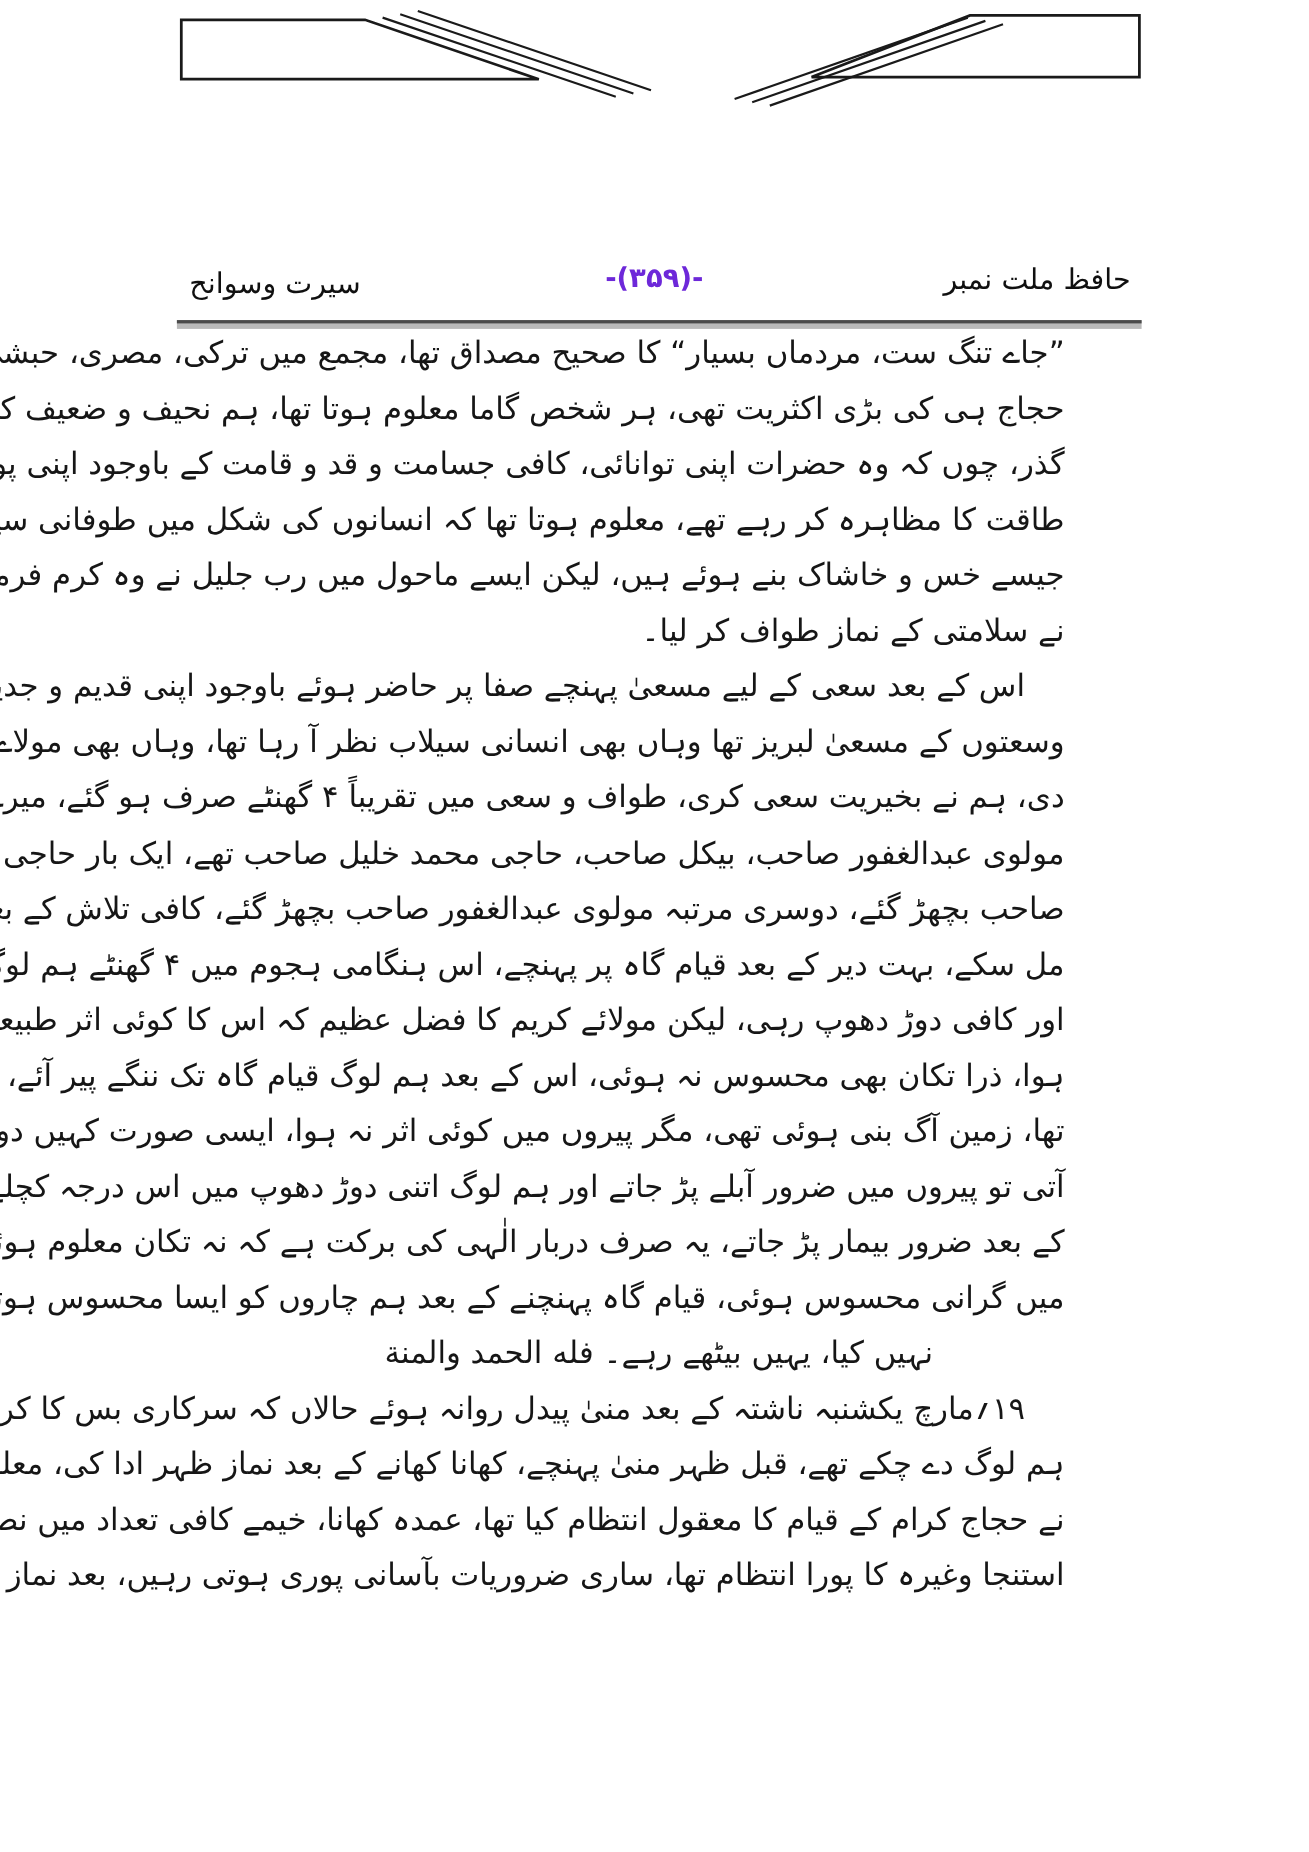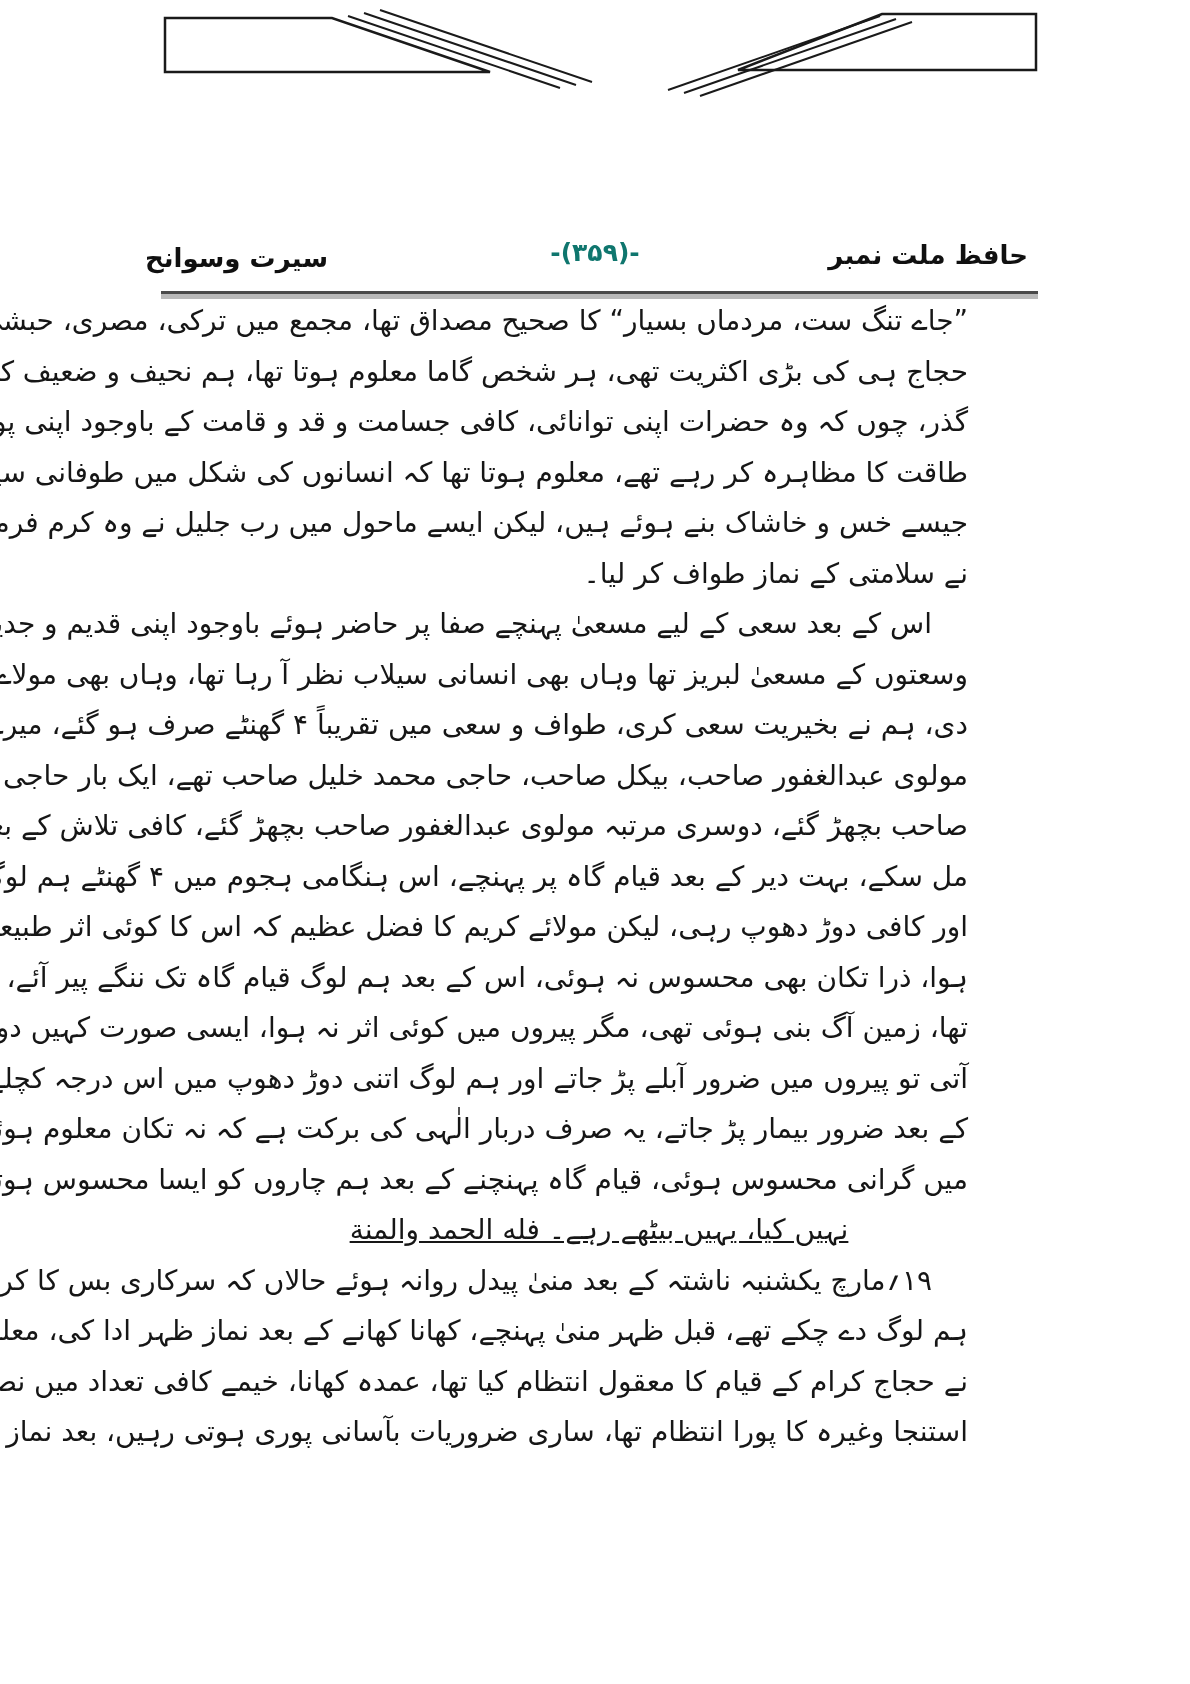--- a/index.html
+++ b/index.html
@@ -11,36 +11,36 @@
     overflow:hidden;
     font-family:"DejaVu Sans", sans-serif;
     color:#141414;
   }
   
   .header-deco{position:absolute;left:0;top:0;}
   .header-label{
     position:absolute;
     direction:rtl;
     font-size:26px;
-    font-weight:bold;
+    font-weight:normal;
     text-align:center;
     white-space:nowrap;
     color:#101010;
   }
   .label-left{left:176px;top:243px;width:152px;}
   .label-right{left:872px;top:240px;width:156px;}
   .page-number{
     position:absolute;
     left:0;right:0;top:238px;
     margin:0 auto;width:180px;
     text-align:center;
     direction:rtl;
     font-size:25px;font-weight:bold;
     letter-spacing:1px;
-    color:#0f766e;
+    color:#6d28d9;
   }
   .header-rule{
     position:absolute;
     left:161px;top:291px;width:877px;height:5px;
     background:#b9b9b9;
     border-top:3px solid #4a4a4a;
   }
   
   .text-block{
     position:absolute;
@@ -52,21 +52,21 @@
     height:50.5px;
     line-height:50.5px;
     font-size:28px;
     white-space:nowrap;
     text-align:justify;
     text-align-last:justify;
     overflow:visible;
     color:#161616;
   }
   .line.right{text-align:right;text-align-last:right;}
-  .line.center{text-align:center;text-align-last:center;text-decoration:underline;}
+  .line.center{text-align:center;text-align-last:center;}
   .line.first{text-indent:36px;}
 </style>
 </head>
 <body>
 
 <div class="page">
 
   <svg class="header-deco" width="1190" height="130" viewBox="0 0 1190 130" aria-hidden="true">
 
     <polygon points="165,18 332,18 490,72 165,72" fill="none" stroke="#1a1a1a" stroke-width="2.5"></polygon>

